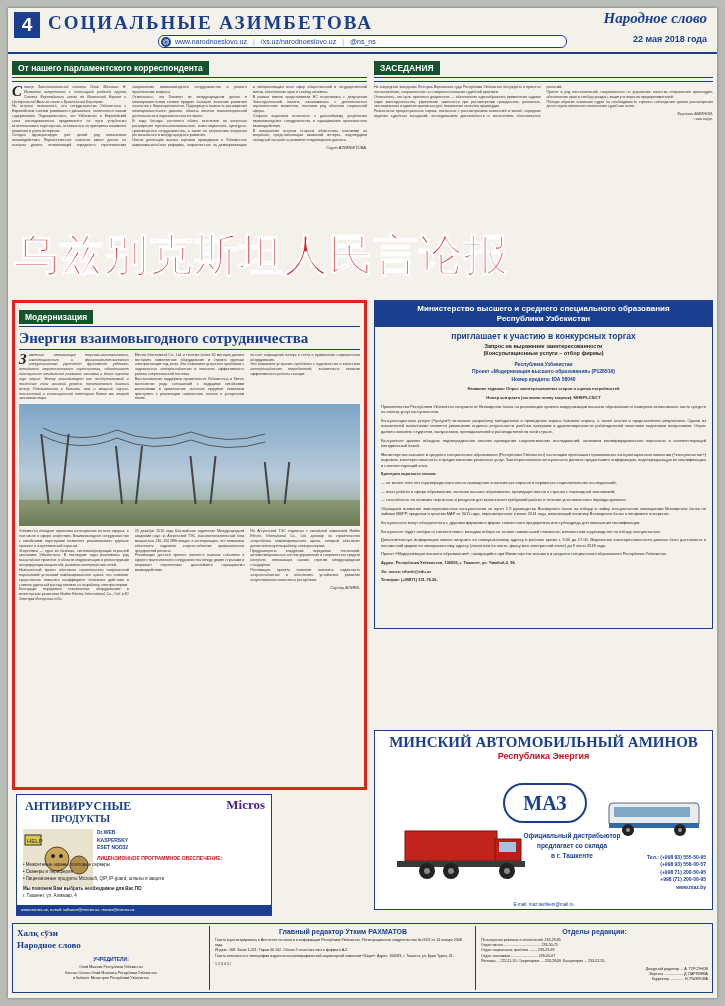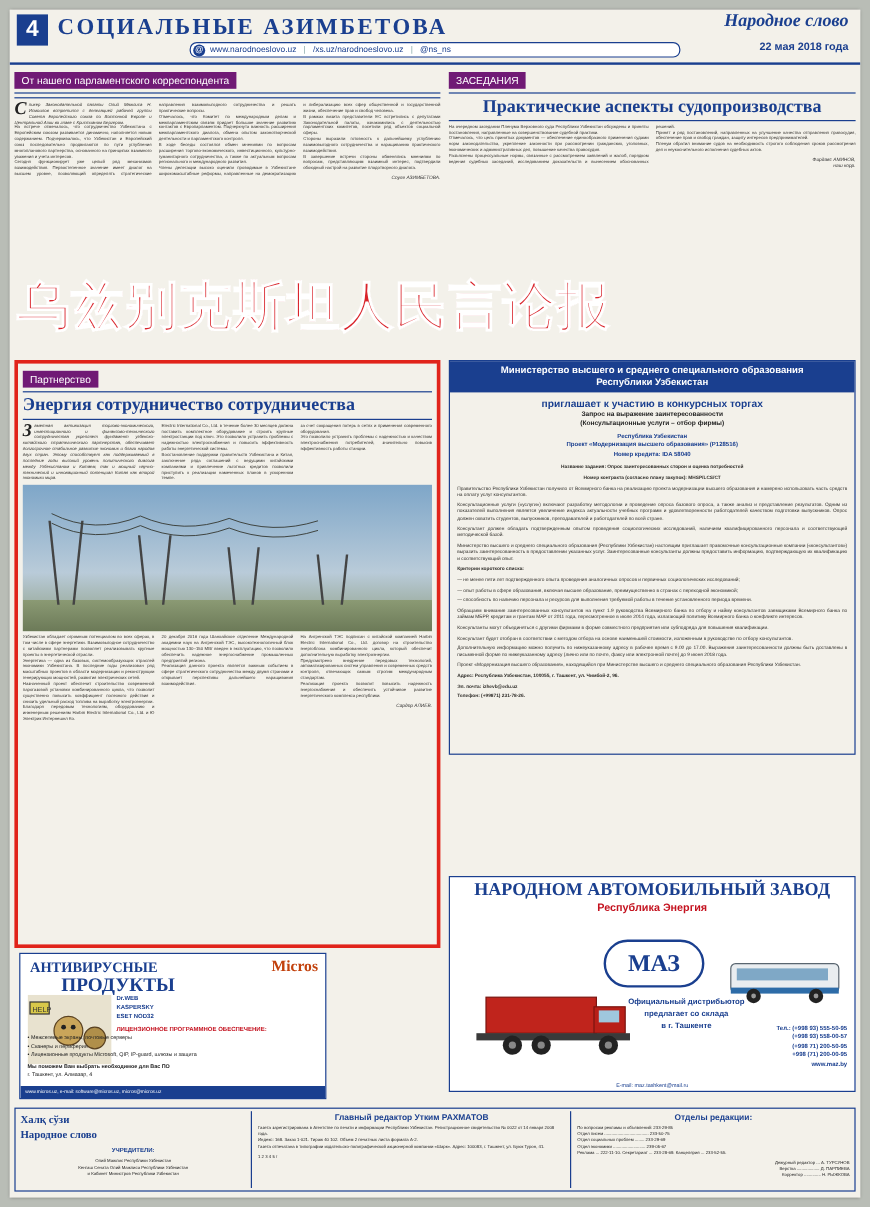--- a/index.html
+++ b/index.html
@@ -46,21 +46,21 @@
   }
   .urlbar .sep { color:#8aa; padding:0 4px; }
   .dateline {
     position:absolute; right:10px; top:26px; font-size:9px; font-weight:bold;
     color:#1a3f8f;
   }
   
   .top { position:relative; height:215px; margin-top:3px; }
   .col { position:absolute; top:0; }
   .banner {
-    background:#701a75; color:#fff; font-size:8.5px; font-weight:normal;
+    background:#14532d; color:#fff; font-size:8.5px; font-weight:bold;
     padding:2px 6px; display:inline-block;
   }
   .rule { border-top:1px solid #1a3f8f; margin:2px 0 3px; }
   h2.head {
     font-family:"Liberation Serif", serif; font-size:13.5px; color:#1a3f8f;
     margin:3px 0 2px; font-weight:bold; line-height:1.12;
   }
   h2.head.big { font-size:15px; }
   .body-text {
     font-size:3.6px; line-height:1.35; text-align:justify; color:#35332f;
@@ -126,24 +126,24 @@
   .maz-contacts { position:absolute; right:6px; bottom:18px; font-size:5px; color:#1a3f8f;
     font-weight:bold; text-align:right; line-height:1.5;}
   .maz-foot { position:absolute; left:0; right:0; bottom:2px; text-align:center;
     font-size:4.5px; color:#1a3f8f;}
   .ad-anti {
     position:absolute; left:8px; top:786px; width:256px; height:122px;
     border:1px solid #1a3f8f; background:#fff; overflow:hidden;
   }
   .anti-title { position:absolute; left:8px; top:4px; font-size:12px; font-weight:bold;
     color:#1a3f8f; font-family:"Liberation Serif", serif; }
-  .anti-title2 { position:absolute; left:34px; top:18px; font-size:16px; font-weight:bold;
+  .anti-title2 { position:absolute; left:34px; top:18px; font-size:10px; font-weight:bold;
     color:#1a3f8f; font-family:"Liberation Serif", serif; }
   .micros-logo { position:absolute; right:6px; top:2px; font-size:13px; font-weight:bold;
-    color:#c2410c; font-family:"Liberation Serif", serif;}
+    color:#4c1d95; font-family:"Liberation Serif", serif;}
   .anti-list { position:absolute; left:6px; bottom:16px; width:244px; font-size:4.5px;
     line-height:1.6; color:#222;}
   .anti-bar { position:absolute; left:0; right:0; bottom:0; height:10px; background:#1a3f8f;
     color:#fff; font-size:4px; line-height:10px; padding-left:4px;}
   .ad-reklama {
     position:absolute; left:268px; top:786px; width:92px; height:122px;
     border:1px solid #1a3f8f; background:#fff; text-align:center; overflow:hidden;
   }
   .rek-top { font-size:4.5px; padding:3px 3px 0; line-height:1.3; color:#333;}
   .rek-big { font-size:13px; font-weight:bold; color:#c4121f; font-family:"Liberation Serif", serif; margin-top:2px;}
@@ -202,41 +202,40 @@
         <div class="body-text">В рамках визита представители ЕС встретились с депутатами Законодательной палаты, ознакомились с деятельностью парламентских комитетов, посетили ряд объектов социальной сферы.</div>
         <div class="body-text">Стороны выразили готовность к дальнейшему углублению взаимовыгодного сотрудничества и наращиванию практического взаимодействия.</div>
         <div class="body-text">В завершение встречи стороны обменялись мнениями по вопросам, представляющим взаимный интерес, подтвердили обоюдный настрой на развитие плодотворного диалога.</div>
         <div class="sig">Соуле АЗИМБЕТОВА.</div>
       </div>
     </div>
 
     <div class="col" style="left:366px;width:339px;">
       <div class="banner">ЗАСЕДАНИЯ</div>
       <div class="rule"></div>
-      <h2 class="head big" style="text-align:center;">Практические аспекты судопроизводства</h2>
       <div class="rule"></div>
       <div style="columns:2;column-gap:6px;">
         <div class="body-text">На очередном заседании Пленума Верховного суда Республики Узбекистан обсуждены и приняты постановления, направленные на совершенствование судебной практики.</div>
         <div class="body-text">Отмечалось, что цель принятых документов — обеспечение единообразного применения судами норм законодательства, укрепление законности при рассмотрении гражданских, уголовных, экономических и административных дел, повышение качества правосудия.</div>
         <div class="body-text">Разъяснены процессуальные нормы, связанные с рассмотрением заявлений и жалоб, порядком ведения судебных заседаний, исследованием доказательств и вынесением обоснованных решений.</div>
         <div class="body-text">Принят и ряд постановлений, направленных на улучшение качества отправления правосудия, обеспечение прав и свобод граждан, защиту интересов предпринимателей.</div>
         <div class="body-text">Пленум обратил внимание судов на необходимость строгого соблюдения сроков рассмотрения дел и неукоснительного исполнения судебных актов.</div>
         <div class="sig" style="white-space:pre-line;">Фирдавс АМИНОВ,
 наш корр.</div>
       </div>
     </div>
   </div>
 
   <div class="overlay">乌兹别克斯坦人民言论报</div>
 
   <div class="partnership">
     <div class="p-inner">
-      <div class="banner">Партнерство</div>
-      <div class="rule"></div>
-      <h2 class="head big">Энергия сотрудничество сотрудничества</h2>
+      <div class="banner">Модернизация</div>
+      <div class="rule"></div>
+      <h2 class="head big">Энергия взаимовыгодного сотрудничества</h2>
       <div class="rule"></div>
 
       <div style="display:flex;gap:6px;">
         <div style="flex:1;">
           <div class="body-text dropcap" style="font-style:italic;">Заметная активизация торгово-экономического, инвестиционного и финансово-технического сотрудничества укрепляет фундамент узбекско-китайского стратегического партнерства, обеспечивает долгосрочное стабильное развитие экономик и благо народов двух стран. Этому способствует как поддерживаемый в последние годы высокий уровень политического диалога между Узбекистаном и Китаем, так и мощный научно-технический и инновационный потенциал Китая как второй экономики мира.</div>
         </div>
         <div style="flex:1;">
           <div class="body-text">Electric International Co., Ltd. в течение более 30 месяцев должна поставить комплектное оборудование и строить крупные электростанции под ключ. Это позволило устранить проблемы с надежностью электроснабжения и повысить эффективность работы энергетической системы.</div>
           <div class="body-text">Восстановление поддержки правительств Узбекистана и Китая, заключение ряда соглашений с ведущими китайскими компаниями и привлечение льготных кредитов позволили приступить к реализации намеченных планов в ускоренном темпе.</div>
         </div>
@@ -311,21 +310,21 @@
       <p>Консультант будет отобран в соответствии с методом отбора на основе наименьшей стоимости, изложенным в руководстве по отбору консультантов.</p>
       <p>Дополнительную информацию можно получить по нижеуказанному адресу в рабочее время с 9.00 до 17.00. Выражения заинтересованности должны быть доставлены в письменной форме по нижеуказанному адресу (лично или по почте, факсу или электронной почте) до 9 июня 2018 года.</p>
       <p>Проект «Модернизация высшего образования», находящийся при Министерстве высшего и среднего специального образования Республики Узбекистан.</p>
       <p style="font-weight:bold;">Адрес: Республика Узбекистан, 100055, г. Ташкент, ул. Чимбой-2, 96.</p>
       <p style="font-weight:bold;">Эл. почта: izhevb@edu.uz</p>
       <p style="font-weight:bold;">Телефон: (+99871) 231-78-26.</p>
     </div>
   </div>
 
   <div class="ad-maz">
-    <div class="maz-title">НАРОДНОМ АВТОМОБИЛЬНЫЙ ЗАВОД</div>
+    <div class="maz-title">МИНСКИЙ АВТОМОБИЛЬНЫЙ АМИНОВ</div>
     <div class="maz-sub">Республика Энергия</div>
     <div class="maz-logo">МАЗ</div>
     <div class="maz-text">
       <div>Официальный дистрибьютор</div>
       <div>предлагает со склада</div>
       <div>в г. Ташкенте</div>
     </div>
     <svg class="truck-red" viewBox="0 0 150 60">
       <rect x="18" y="8" width="92" height="30" fill="#c0241c" stroke="#7a1410"></rect>
       <rect x="108" y="16" width="26" height="22" fill="#b81f18" stroke="#7a1410"></rect>

